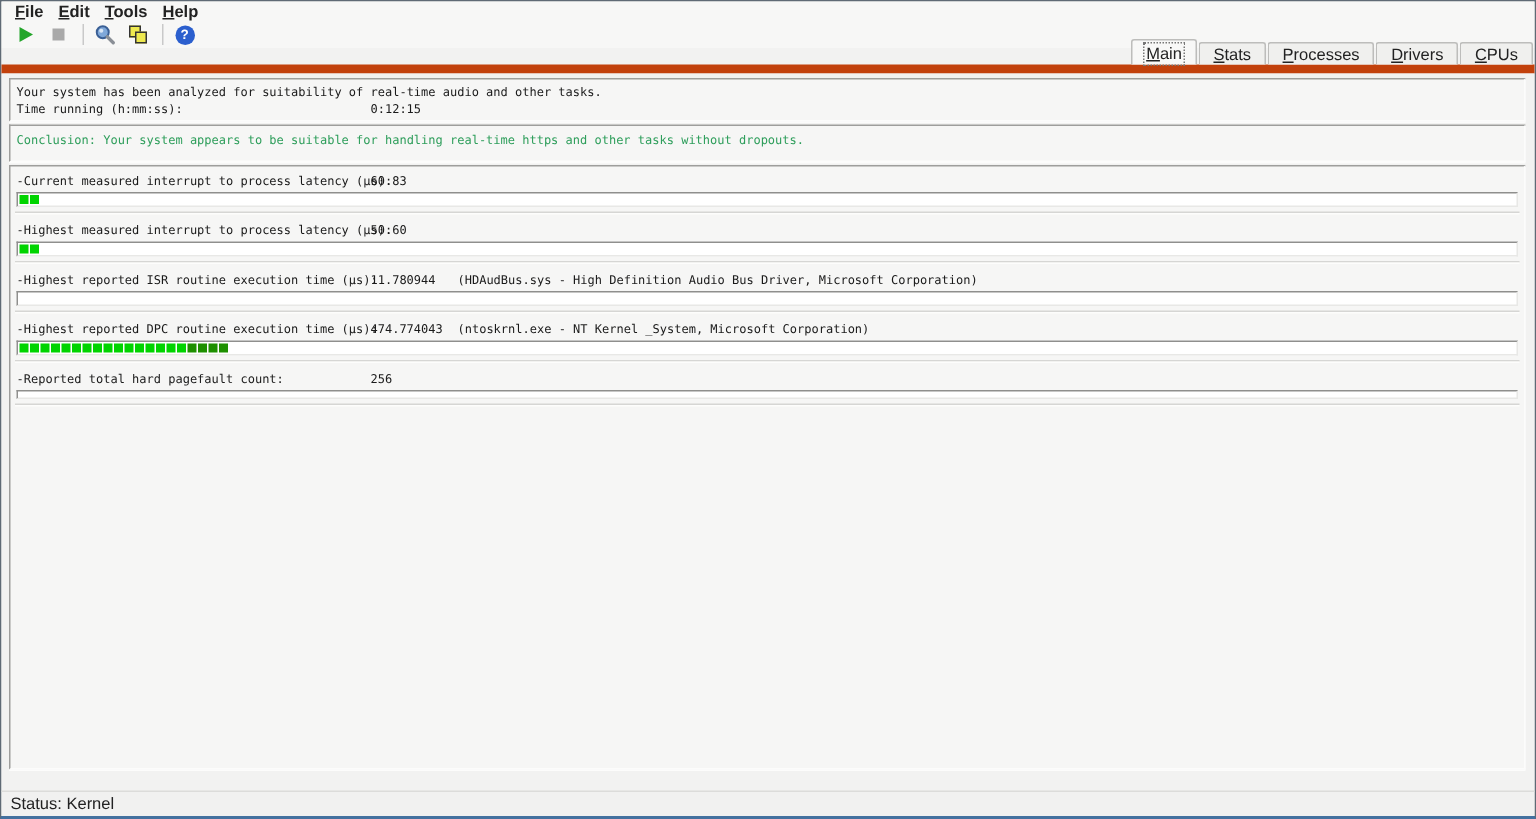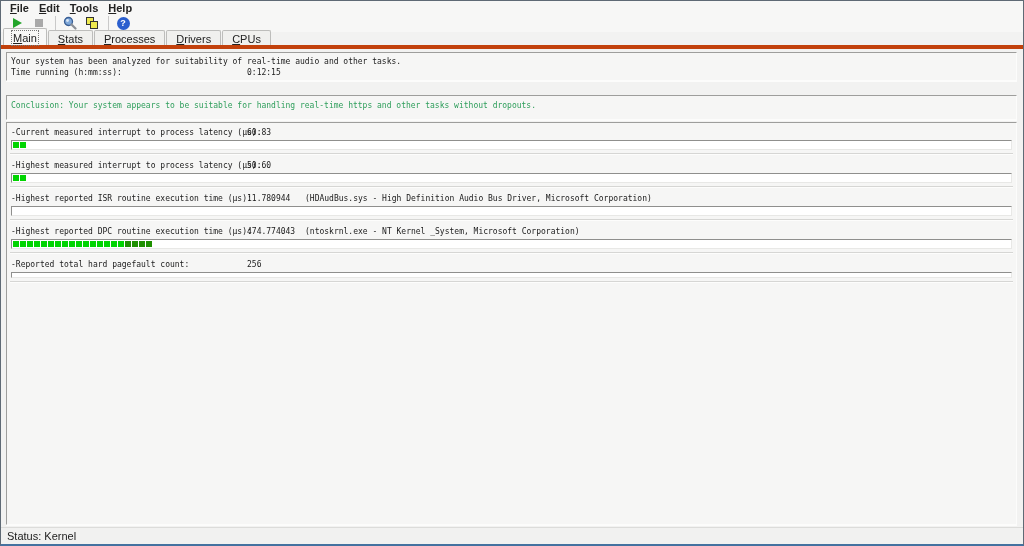--- a/index.html
+++ b/index.html
@@ -31,31 +31,31 @@
   .tool-sep { width:1px; height:14px; background:#c9c9c9; margin:0 4px; }
   .icon-play { width:0; height:0; border-top:5px solid transparent; border-bottom:5px solid transparent; border-left:9px solid #23a52a; }
   .icon-stop { width:8px; height:8px; background:#a9a9a9; }
   .icon-copy { position:relative; width:12px; height:12px; }
   .icon-copy .sq { position:absolute; width:8px; height:8px; background:#eee94f; border:1px solid #333; }
   .icon-copy .sq.back { left:0; top:0; }
   .icon-copy .sq.front { left:4px; top:4px; }
   .icon-help { width:13px; height:13px; border-radius:50%; background:#2b5fce; color:#fff; font-weight:bold; font-size:9px; display:flex; align-items:center; justify-content:center; }
 
   
-  .tabstrip { height:17px; display:flex; align-items:flex-end; padding-left:2px; background:#f2f2f1; flex:0 0 auto; border-bottom:4px solid #c2410c; }
+  .tabstrip { height:17px; display:flex; align-items:flex-end; padding-left:2px; background:#f2f2f1; flex:0 0 auto; border-bottom:6px solid #c2410c;justify-content:flex-end; }
   .tab { height:15px; padding:1px 9px 0 9px; display:flex; align-items:center; font-size:11px; color:#222;
          border:1px solid #bdbdbb; border-bottom:none; border-radius:2px 2px 0 0; background:#f0f0ee; margin-right:1px; }
   .tab.active { height:17px; background:#f8f8f7; position:relative; z-index:2; }
   .tab.active .tab-label { outline:1px dotted #777; outline-offset:1px; }
 
   
   .content { flex:1 1 auto; background:#f2f2f1; padding:3px 6px 0 5px; overflow:hidden; }
   .mono { font-family:"DejaVu Sans Mono", monospace; font-size:8px; letter-spacing:0; }
   .panel { border:1px solid; border-color:#9e9e9c #fcfcfb #fcfcfb #9e9e9c; background:#f6f6f5; box-shadow:0 1px 0 #fcfcfb; }
-  .panel-summary { height:29px; padding:3px 4px; margin-bottom:14px; }
+  .panel-summary { height:29px; padding:3px 4px; margin-bottom:2px; }
   .summary-line { height:11px; line-height:11px; display:flex; }
   .label-col { width:236px; flex:0 0 auto; }
   .panel-conclusion { height:25px; padding:4px; margin-bottom:2px; }
   .conclusion-text { line-height:11px; }
   .panel-metrics { height:403px; padding:3px 3px 0 3px; }
 
   .metric-row { margin-bottom:5px; }
   .metric-line { height:11px; line-height:11px; display:flex; margin:1px 1px 2px 1px; }
   .metric-label { width:236px; flex:0 0 auto; white-space:nowrap; }
   .metric-value { width:58px; flex:0 0 auto; white-space:nowrap; }

